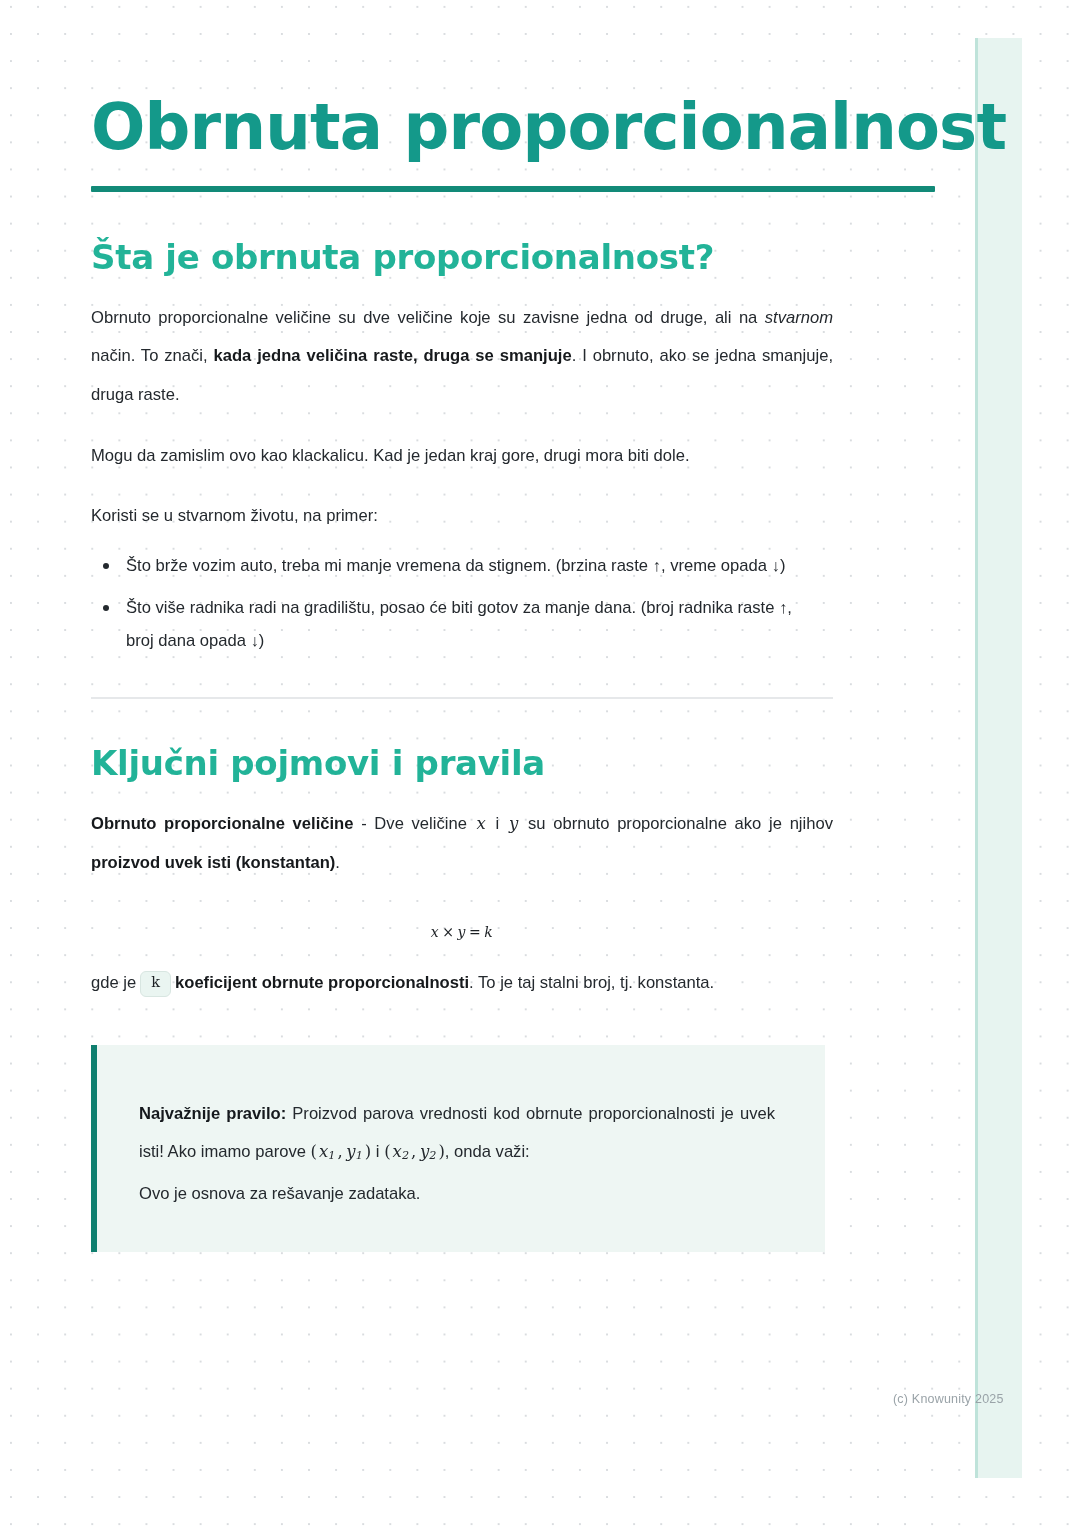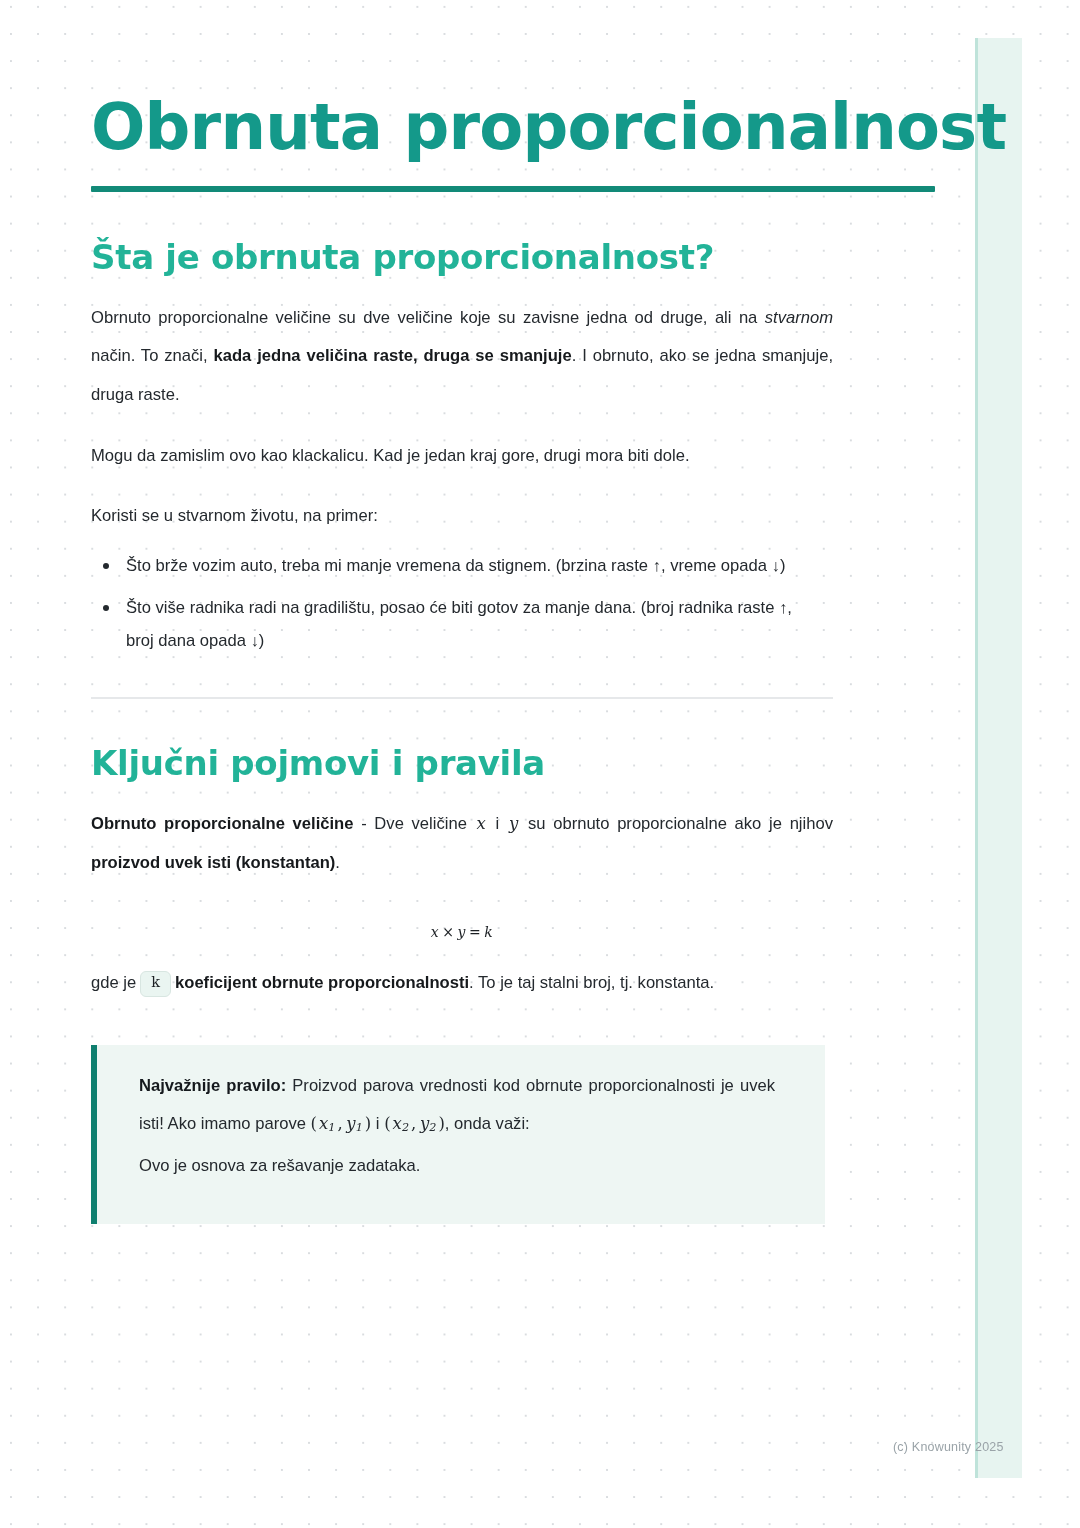--- a/index.html
+++ b/index.html
@@ -180,21 +180,21 @@
     vertical-align: 1px;
   }
 
   
   .callout {
     margin-top: 42px;
     width: 734px;
     box-sizing: border-box;
     background: #eef6f3;
     border-left: 6px solid #0f7f6f;
-    padding: 22px 50px 40px 42px;
+    padding: 50px 50px 40px 42px;
   }
   .callout p {
     margin: 0;
     font-size: 16.6px;
     line-height: 2.28;
     color: #24292e;
     text-align: justify;
     text-justify: inter-word;
   }
   .callout p b { font-weight: 700; color: #15191d; }
@@ -205,21 +205,21 @@
   }
   .callout p.closing {
     padding-top: 4px;
     text-align: left;
   }
 
   
   #watermark {
     position: absolute;
     left: 893px;
-    top: 1440px;
+    top: 1392px;
     font-size: 12.5px;
     color: #9aa3a8;
     font-family: "Liberation Sans", sans-serif;
     white-space: nowrap;
     letter-spacing: 0.2px;
   }
 </style>
 </head>
 <body>
 

